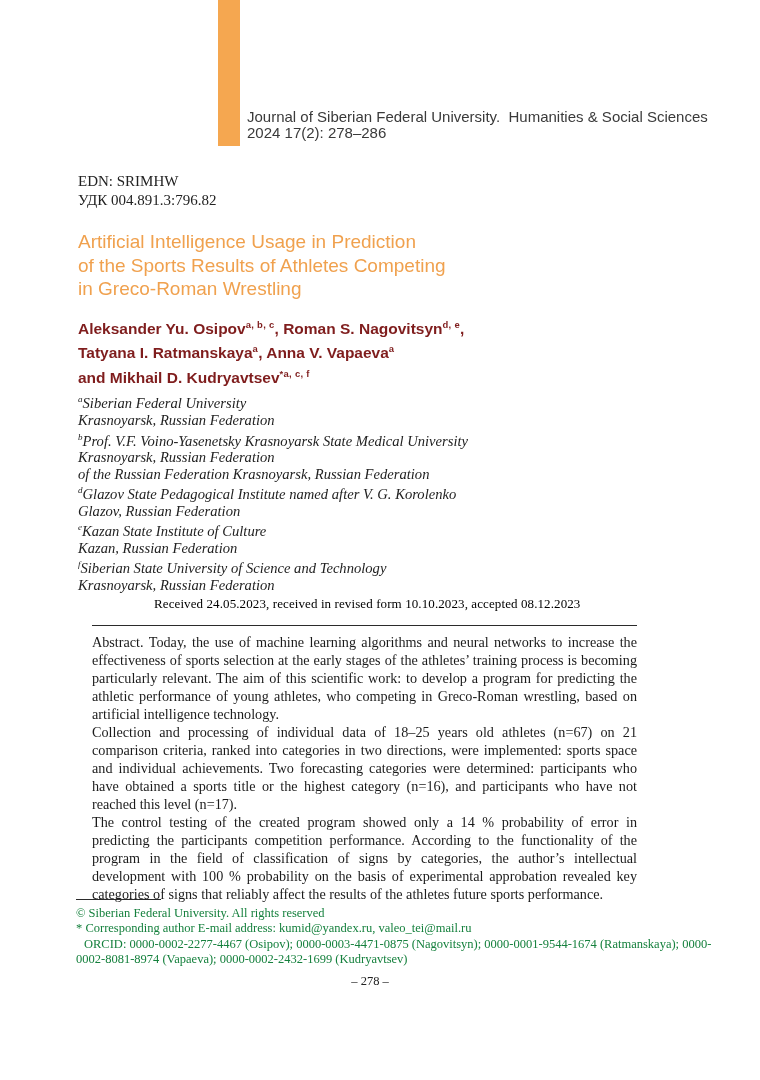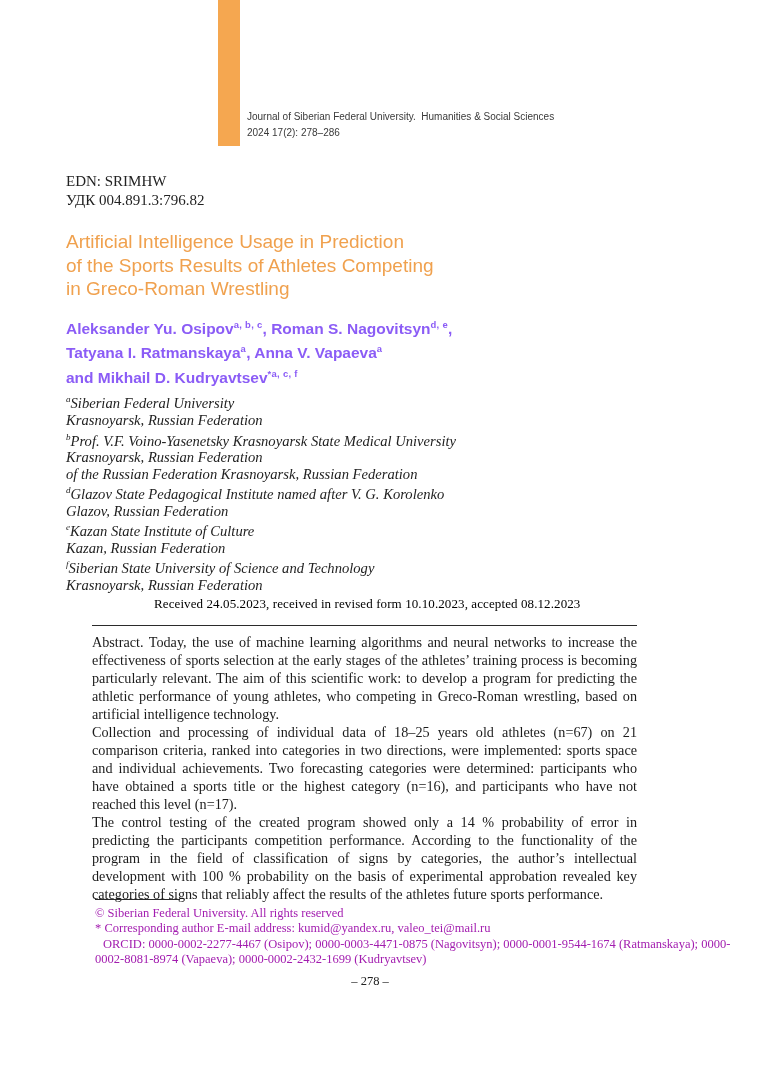--- a/index.html
+++ b/index.html
@@ -14,38 +14,38 @@
   }
 
   
   .orange-bar {
     position:absolute; left:218px; top:0; width:22px; height:146px;
     background:#f5a750;
   }
   .journal-info {
     position:absolute; left:247px; top:109px; width:480px;
     font-family:"Liberation Sans", sans-serif;
-    font-size:10px; line-height:15.5px; color:#3a3a3a;
+    font-size:15px; line-height:15.5px; color:#3a3a3a;
     white-space:pre-wrap;
   }
 
   
-  .head-block { position:absolute; left:66px; top:172px; width:582px; }
+  .head-block { position:absolute; left:78px; top:172px; width:582px; }
   .codes { font-size:15px; line-height:19px; color:#222; }
   .paper-title {
     margin-top:20px;
     font-family:"Liberation Sans", sans-serif;
     font-weight:normal; font-size:19px; line-height:23.5px;
     color:#f0a14e;
   }
   .authors {
     margin-top:14px;
     font-family:"Liberation Sans", sans-serif;
     font-weight:bold; font-size:15.5px; line-height:20.5px;
-    color:#8b5cf6;
+    color:#7f1d1d;
   }
   .authors sup { font-size:61%; letter-spacing:.3px; }
   .affiliations {
     margin-top:3px;
     font-style:italic; font-size:14.6px; line-height:16.6px; color:#222;
   }
   .aff-line sup { font-size:62%; }
 
   
   .abstract-col { position:absolute; left:92px; top:596px; width:545px; }
@@ -53,21 +53,21 @@
   .divider {
     border:none; border-top:1.6px solid #2b2b2b;
     margin-top:13px; margin-bottom:7px;
   }
   .abstract { font-size:14.2px; line-height:18px; text-align:justify; color:#1b1b1b; }
   .abstract p { margin:0; }
   .abstract b { font-weight:normal; }
 
   
   .footnotes { position:absolute; left:76px; top:899px; width:656px;
-    font-size:12.5px; line-height:15.4px; color:#a21caf;margin-left:19px; }
+    font-size:12.5px; line-height:15.4px; color:#15803d; }
   .fn-rule { border:none; border-top:1.6px solid #2b2b2b; width:85px; margin:0 0 6px 0; }
   .fn-line { margin:0; }
   .fn-orcid { text-indent:8px; }
 
   .page-number {
     position:absolute; left:80px; top:974px; width:580px;
     text-align:center; font-size:12.5px; color:#222;
   }
 </style>
 </head>

